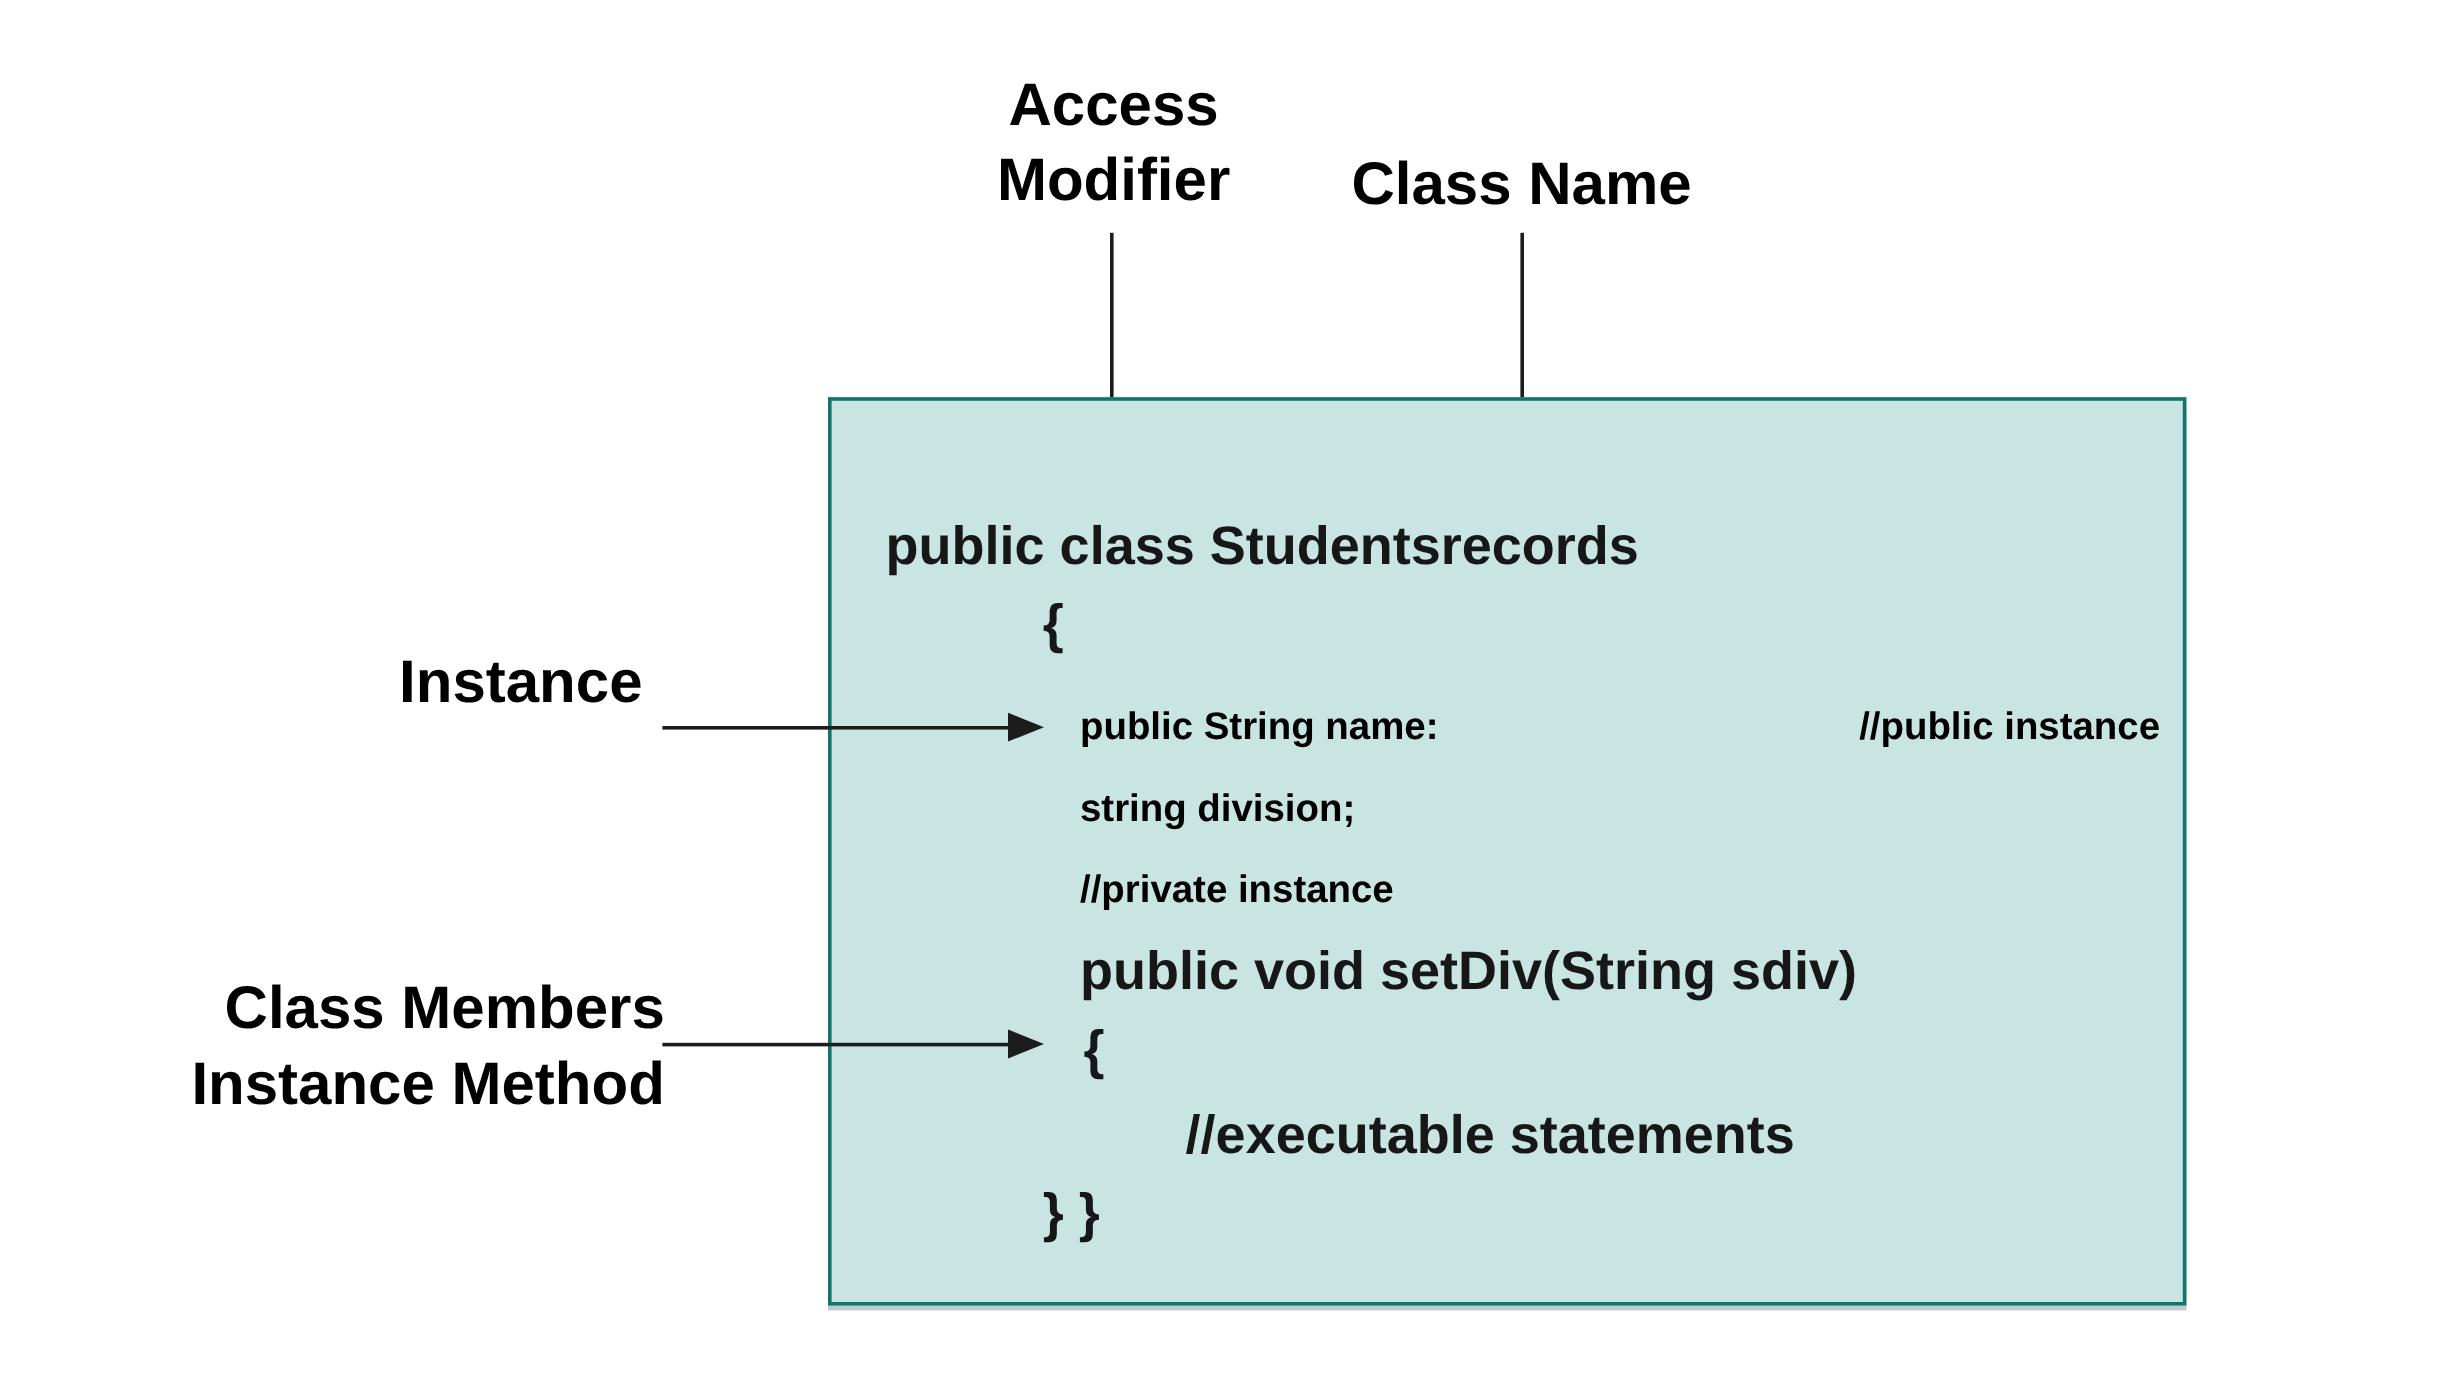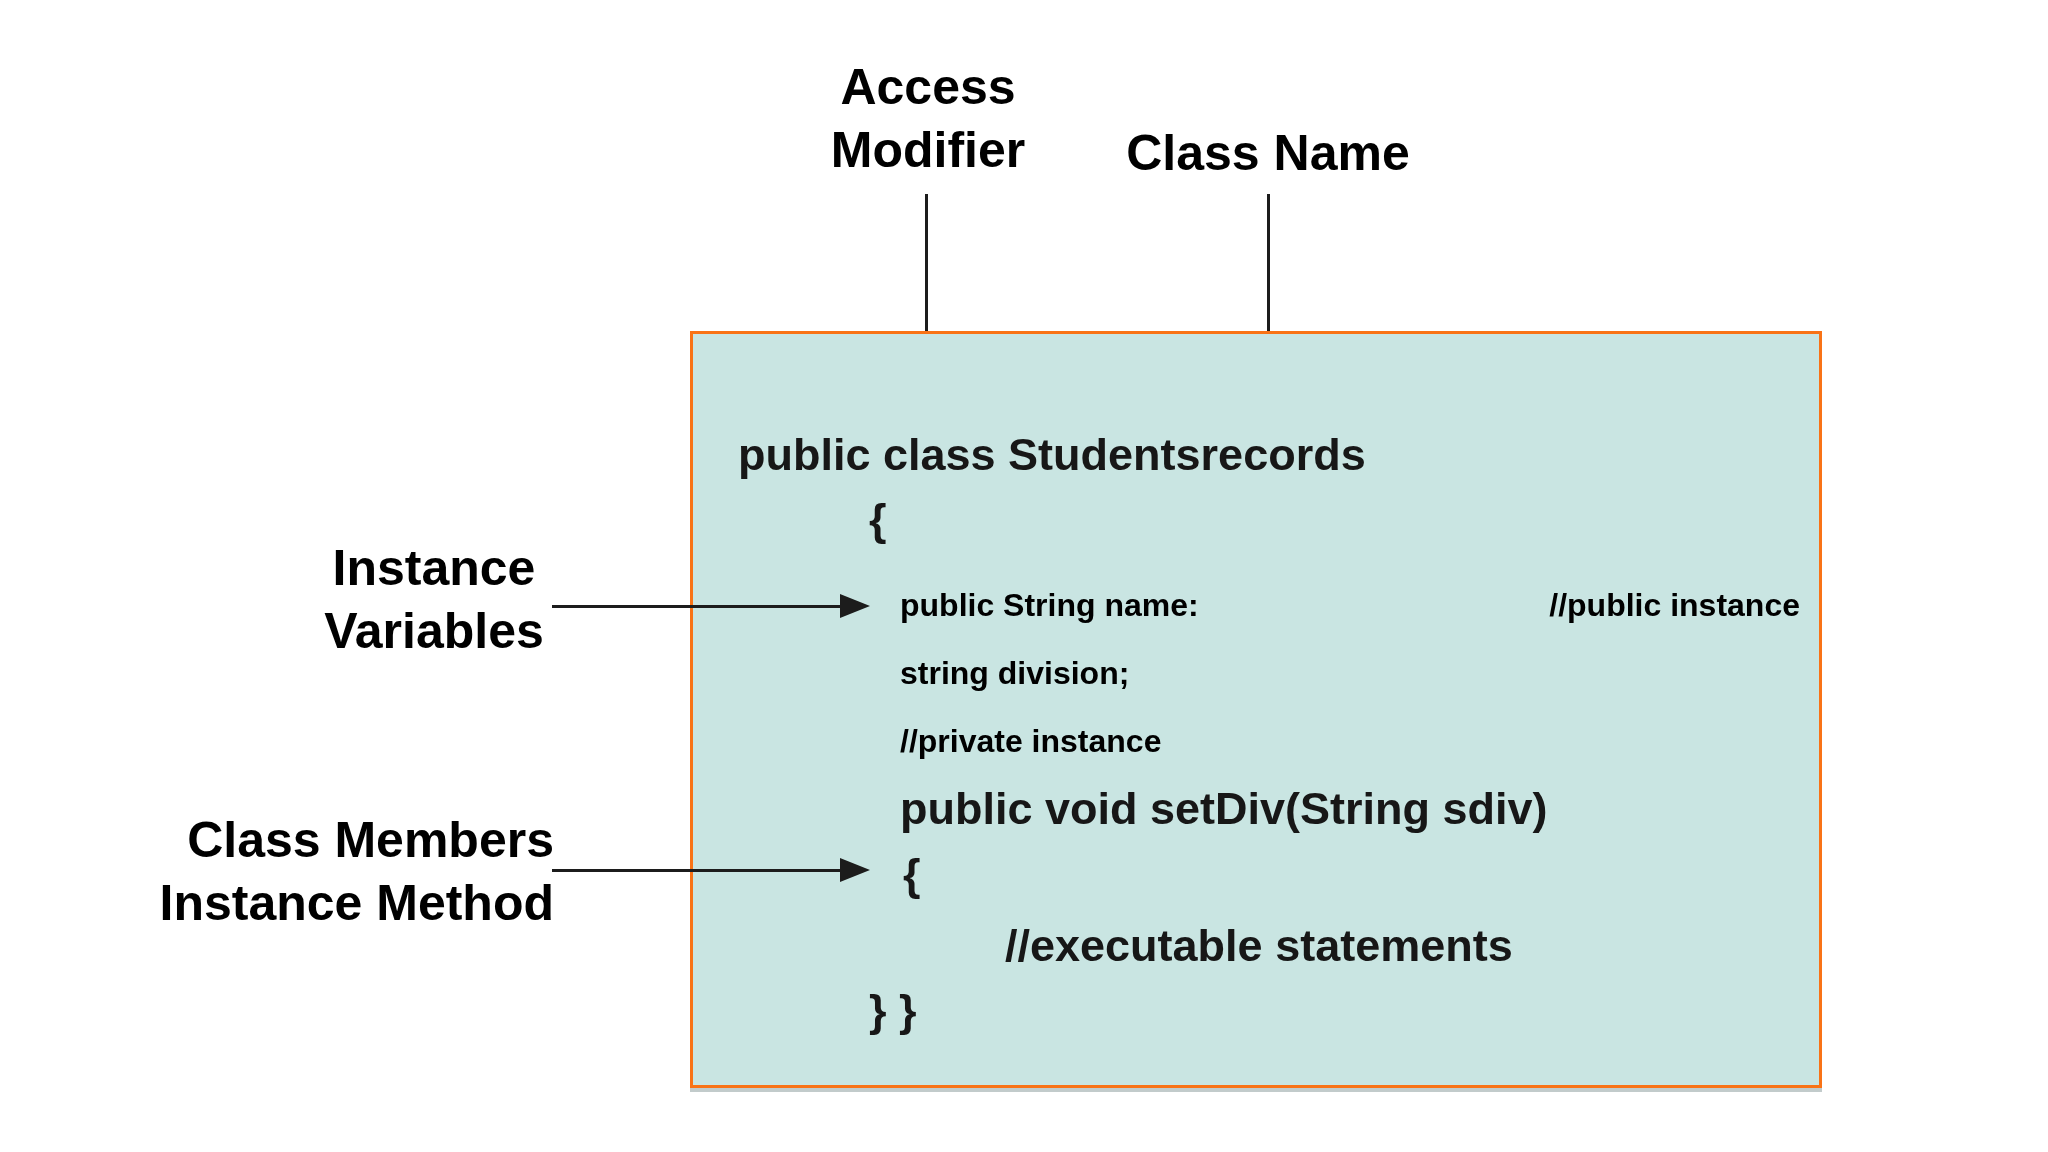--- a/index.html
+++ b/index.html
@@ -11,21 +11,21 @@
     overflow: hidden;
     font-family: "Liberation Sans", "DejaVu Sans", sans-serif;
   }
 
   
   .code-box {
     position: absolute;
     left: 690px; top: 331px;
     width: 1126px; height: 751px;
     background: #c9e5e2;
-    border: 3px solid #f97316;
+    border: 3px solid #0f766e;
     box-shadow: 0 4px 0 rgba(120,140,140,.45);
   }
   .code-line {
     position: absolute;
     font-weight: bold;
     font-size: 45px;
     line-height: 54px;
     color: #171717;
     letter-spacing: 0px;
     white-space: nowrap;
@@ -90,21 +90,20 @@
     <div>Access</div>
     <div>Modifier</div>
   </div>
 
   <div class="red-label" style="left:1058px; top:122px;">
     <div>Class Name</div>
   </div>
 
   <div class="red-label" style="left:224px; top:537px;">
     <div>Instance</div>
-    <div>Variables</div>
   </div>
 
   <div class="red-label" style="left:134px; top:809px;text-align:right;">
     <div>Class Members</div>
     <div>Instance Method</div>
   </div>
 
   <div>
     <div class="arrow-shaft-v" style="left:925px; top:194px; height:188px;"></div>
     <div class="arrow-head-down" style="left:915px; top:380px;"></div>
@@ -141,19 +140,19 @@
     </div>
 
     <div class="member-row" style="left:207px; top:380px; width:900px;">
       <span>//private instance</span>
     </div>
 
     <div class="code-line" style="left:207px; top:448px;">public void setDiv(String sdiv)</div>
 
     <div class="code-line" style="left:210px; top:514px;">{</div>
 
-    <div class="code-line" style="left:312px; top:585px;text-align:right;">//executable statements</div>
+    <div class="code-line" style="left:295px; top:585px;text-align:right;">//executable statements</div>
 
     <div class="code-line" style="left:176px; top:650px;">} }</div>
 
   </div>
 
 </div>
 
 </body></html>

